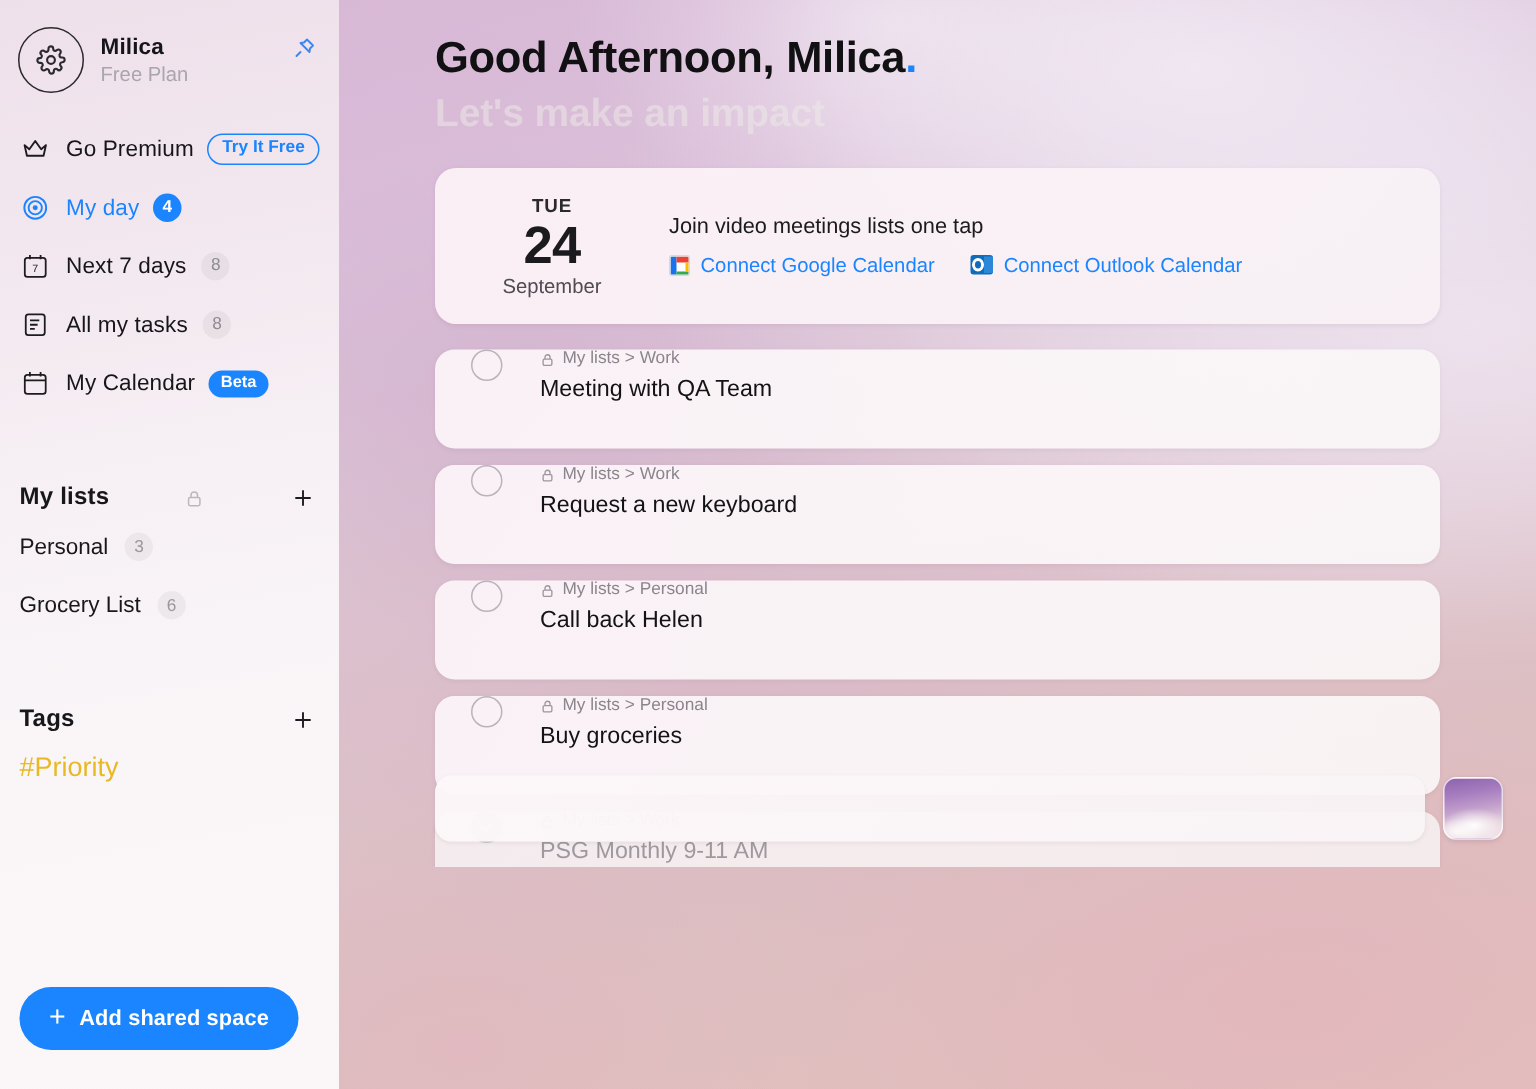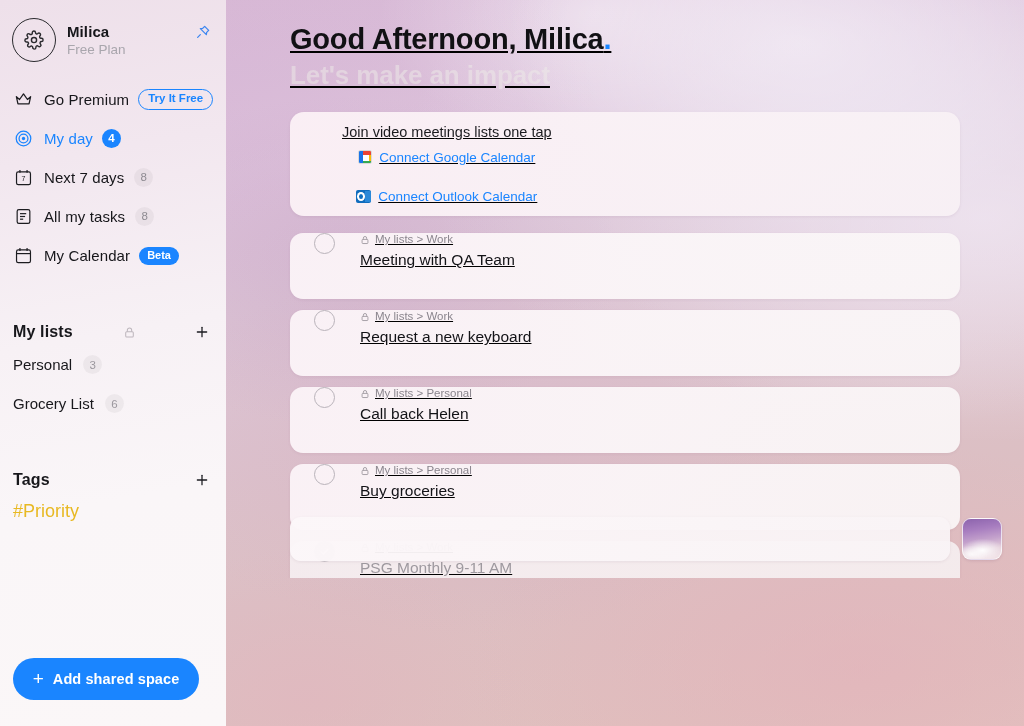--- a/index.html
+++ b/index.html
@@ -213,21 +213,20 @@
   .add-space-btn .plus { font-size: 19px; font-weight: 400; line-height: 1; margin-top: -2px; }
 
   
   #main {
     position: relative;
     z-index: 2;
     flex: 1 1 auto;
     height: 578px;
     padding: 22px 64px 0 64px;
     overflow: hidden;
-    text-decoration: underline;
   }
   .greet {
     font-size: 29px;
     font-weight: 700;
     color: #111114;
     letter-spacing: -0.2px;
     line-height: 1.2;
   }
   .greet .dot { color: #1a85ff; }
   .subgreet {
@@ -253,21 +252,21 @@
     width: 104px;
     text-align: center;
     flex: 0 0 104px;
     color: #1b1b1f;
   }
   .cal-dow { font-size: 12.5px; font-weight: 700; letter-spacing: .6px; color: #2a2a2e; }
   .cal-day { font-size: 35px; font-weight: 700; line-height: 1.08; margin-top: 1px; letter-spacing: -0.5px; }
   .cal-month { font-size: 13.5px; color: #4e4c52; margin-top: 1px; }
   .cal-body { margin-left: 26px; }
   .cal-title { font-size: 14.5px; color: #1b1b1f; }
-  .cal-links { display: flex; align-items: center; gap: 24px; margin-top: 10px; flex-direction: column; }
+  .cal-links { display: flex; align-items: center; gap: 24px; margin-top: 10px; }
   .cal-link {
     display: flex; align-items: center; gap: 7px;
     color: #1a85ff;
     font-size: 13.5px;
     cursor: pointer;
   }
   .gcal-ico {
     width: 14px; height: 14px; border-radius: 2px;
     background: #fff;
     border: 1px solid #d9d9d9;
@@ -505,20 +504,25 @@
   </aside>
 
   <section id="main">
 
     <h1 class="greet">
       <span>Good Afternoon, Milica</span><span class="dot">.</span>
     </h1>
     <div class="subgreet">Let's make an impact</div>
 
     <div class="cal-card">
+      <div class="cal-date">
+        <div class="cal-dow">TUE</div>
+        <div class="cal-day">24</div>
+        <div class="cal-month">September</div>
+      </div>
       <div class="cal-body">
         <div class="cal-title">Join video meetings lists one tap</div>
         <div class="cal-links">
           <div class="cal-link">
             <span class="gcal-ico">
               <i class="g1"></i>
                 <i class="g2"></i>
                 <i class="g3"></i>
                 <i class="g4"></i>
             </span>

